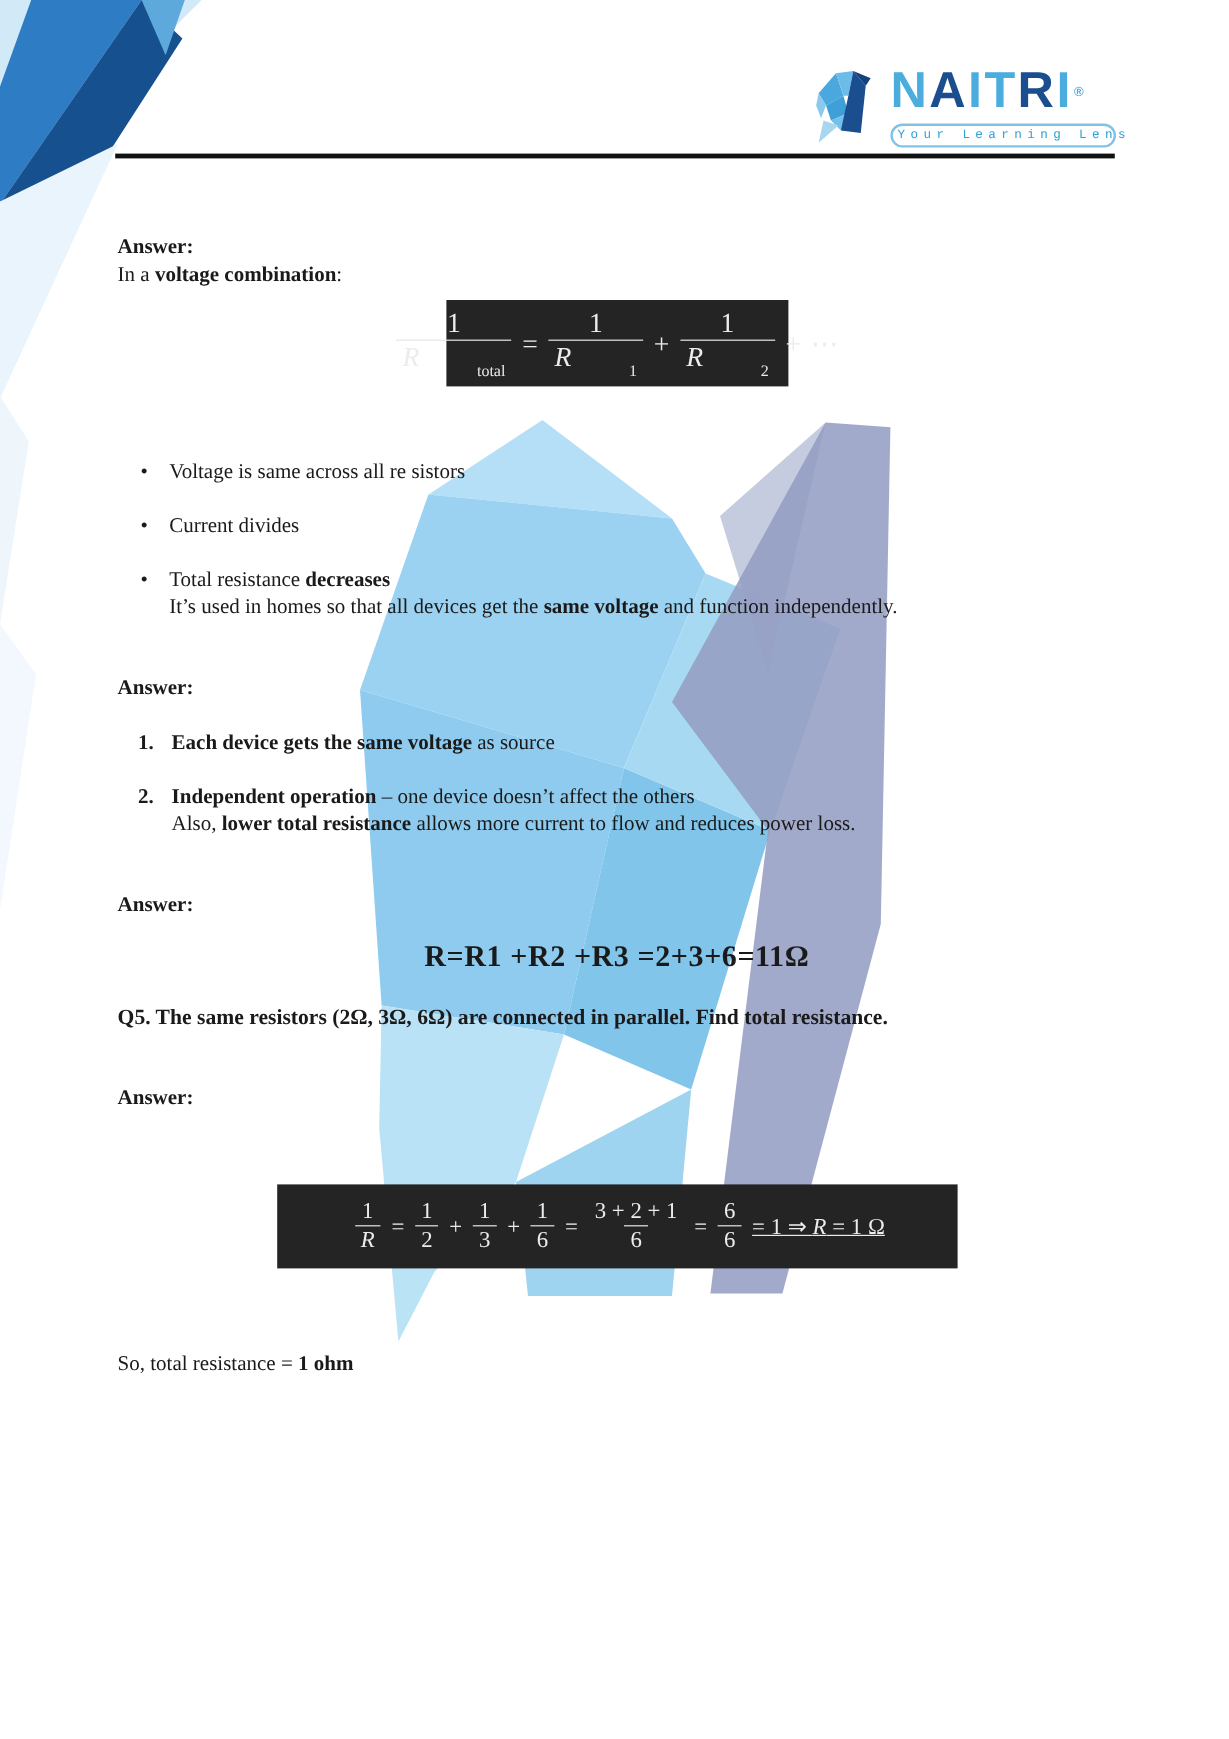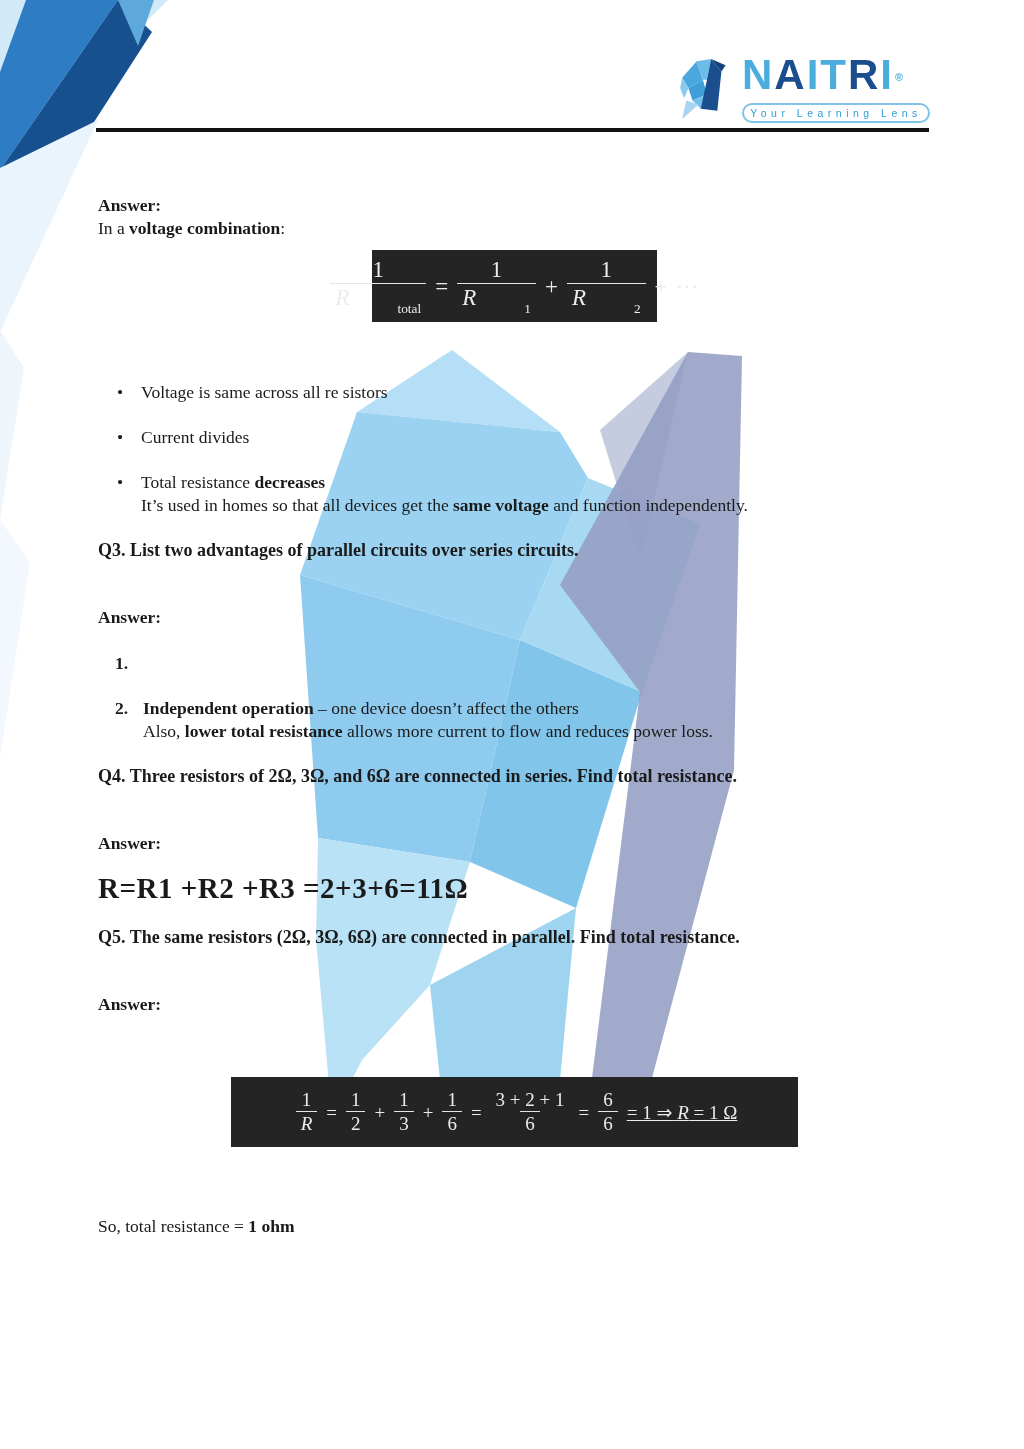--- a/index.html
+++ b/index.html
@@ -10,34 +10,34 @@
   .watermark{position:absolute;top:0;left:0;z-index:0;}
   
   .logo{position:absolute;top:55px;left:680px;width:260px;height:75px;z-index:3;}
   .logo-icon{position:absolute;left:0;top:2px;}
   .logo-text{position:absolute;left:62px;top:-2px;font-family:"Liberation Sans",sans-serif;
              font-weight:800;font-size:42px;letter-spacing:2px;line-height:44px;white-space:nowrap;}
   .logo-text .lt{color:#4aadde;}
   .logo-text .dk{color:#1b4e8f;}
   .reg{font-size:11px;vertical-align:top;color:#4aadde;font-weight:700;position:relative;top:2px;left:1px;}
   .tagline{position:absolute;left:62px;top:48px;width:176px;border:2px solid #7fc3e8;border-radius:11px;
-           padding:2px 4px;text-align:center;font-family:Liberation Sans, sans-serif;
+           padding:2px 4px;text-align:center;font-family:Liberation Mono, monospace;
            font-size:10.5px;letter-spacing:4.5px;color:#2f9fd6;white-space:nowrap;}
   .rule{position:absolute;left:96px;top:128px;width:833px;height:4px;background:#111111;z-index:3;}
   
   .content{position:absolute;left:98px;top:150px;width:832px;z-index:2;font-size:17.5px;line-height:23px;}
   .b{font-weight:bold;margin-top:44px;}
   .hline{font-weight:bold;font-size:18px;}
   .blist{list-style:none;margin:59px 0 0 0;padding:0;}
   .blist li{display:flex;margin:0 0 22px 0;}
   .blist .blt{width:43px;padding-left:19px;box-sizing:border-box;}
   .nlist{list-style:none;margin:23px 0 0 0;padding:0;}
   .nlist li{display:flex;margin:0 0 22px 0;}
   .nlist .nlbl{width:45px;padding-left:17px;box-sizing:border-box;font-weight:bold;}
-  .eq-line{margin-top:17px;font-weight:bold;font-size:29px;line-height:32px;letter-spacing:.5px;}
+  .eq-line{margin-top:17px;text-align:center;font-weight:bold;font-size:25px;line-height:32px;letter-spacing:.5px;}
   .res{margin-top:32px;}
   .res2{margin-top:68px;} .mt21{margin-top:21px;}
   .mt22{margin-top:22px;}
   
   .fbox{background:#242424;color:#ececec;display:flex;align-items:center;justify-content:center;
         font-family:"Liberation Serif",serif;}
   .fbox1{width:285px;height:72px;margin:10px auto 0 auto;font-size:23px;}
   .fbox2{width:567px;height:70px;margin:61px auto 0 auto;font-size:19px;}
   .frac{display:inline-flex;flex-direction:column;align-items:center;margin:0 5px;line-height:1.05;}
   .frac .num{padding:0 5px 1px 5px;}
@@ -130,37 +130,38 @@
       </li>
       <li>
         <span class="blt">•</span>
         <div>
           <span>Total resistance </span><span class="b">decreases</span><br>
           <span>It’s used in homes so that all devices get the </span><span class="b">same voltage</span><span> and function independently.</span>
         </div>
       </li>
     </ul>
 
-    <div class="hline mt22">Q3. List two advantages of parallel circuits over series circuits.</div>
     <div class="b">Answer:</div>
 
     <ol class="nlist">
       <li>
         <span class="nlbl">1.</span>
+        <div>
+          <span class="b">Each device gets the same voltage</span><span> as source</span>
+        </div>
       </li>
       <li>
         <span class="nlbl">2.</span>
         <div>
           <span class="b">Independent operation</span><span> – one device doesn’t affect the others</span><br>
           <span>Also, </span><span class="b">lower total resistance</span><span> allows more current to flow and reduces power loss.</span>
         </div>
       </li>
     </ol>
 
-    <div class="hline mt21">Q4. Three resistors of 2Ω, 3Ω, and 6Ω are connected in series. Find total resistance.</div>
     <div class="b">Answer:</div>
 
     <div class="eq-line">R=R1 +R2 +R3 =2+3+6=11Ω</div>
 
 
     <div class="hline mt22">Q5. The same resistors (2Ω, 3Ω, 6Ω) are connected in parallel. Find total resistance.</div>
     <div class="b">Answer:</div>
 
     <div class="fbox fbox2">
       <span class="frac">

